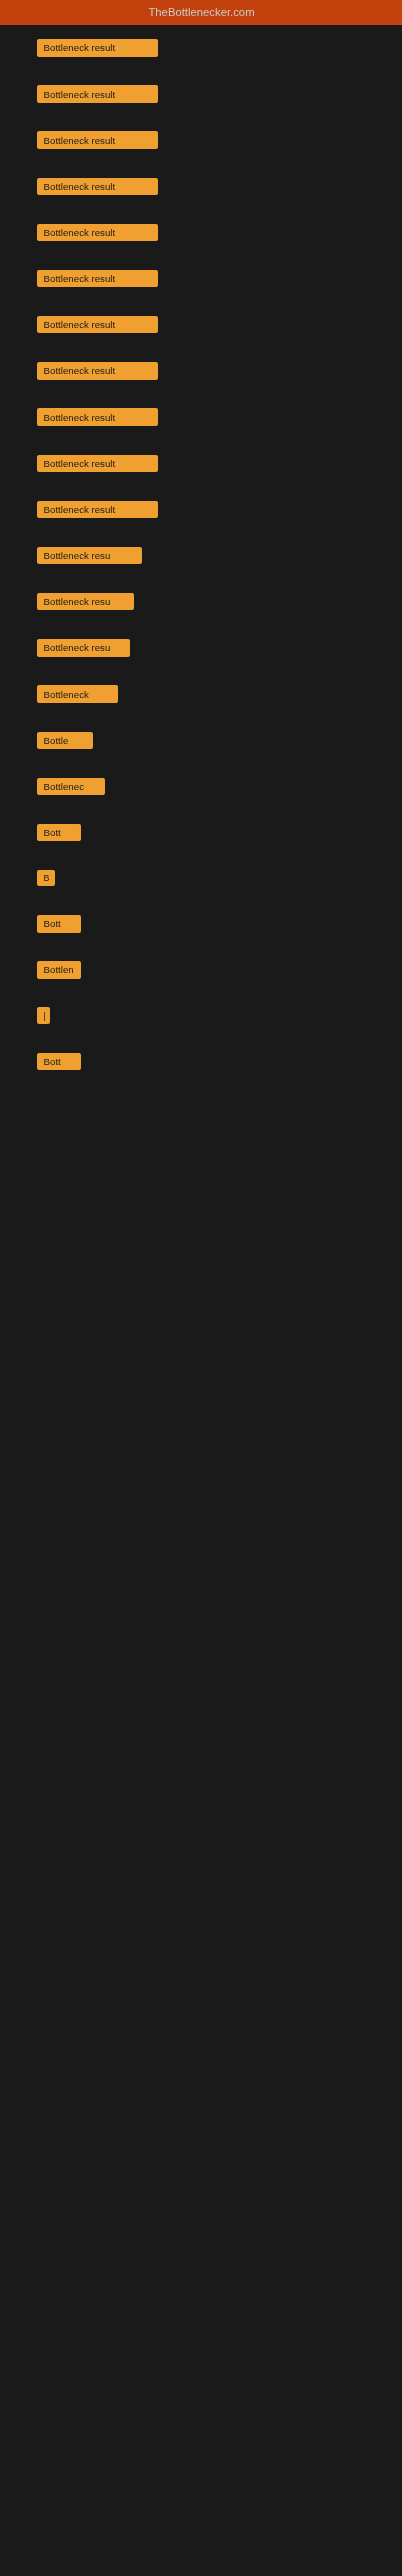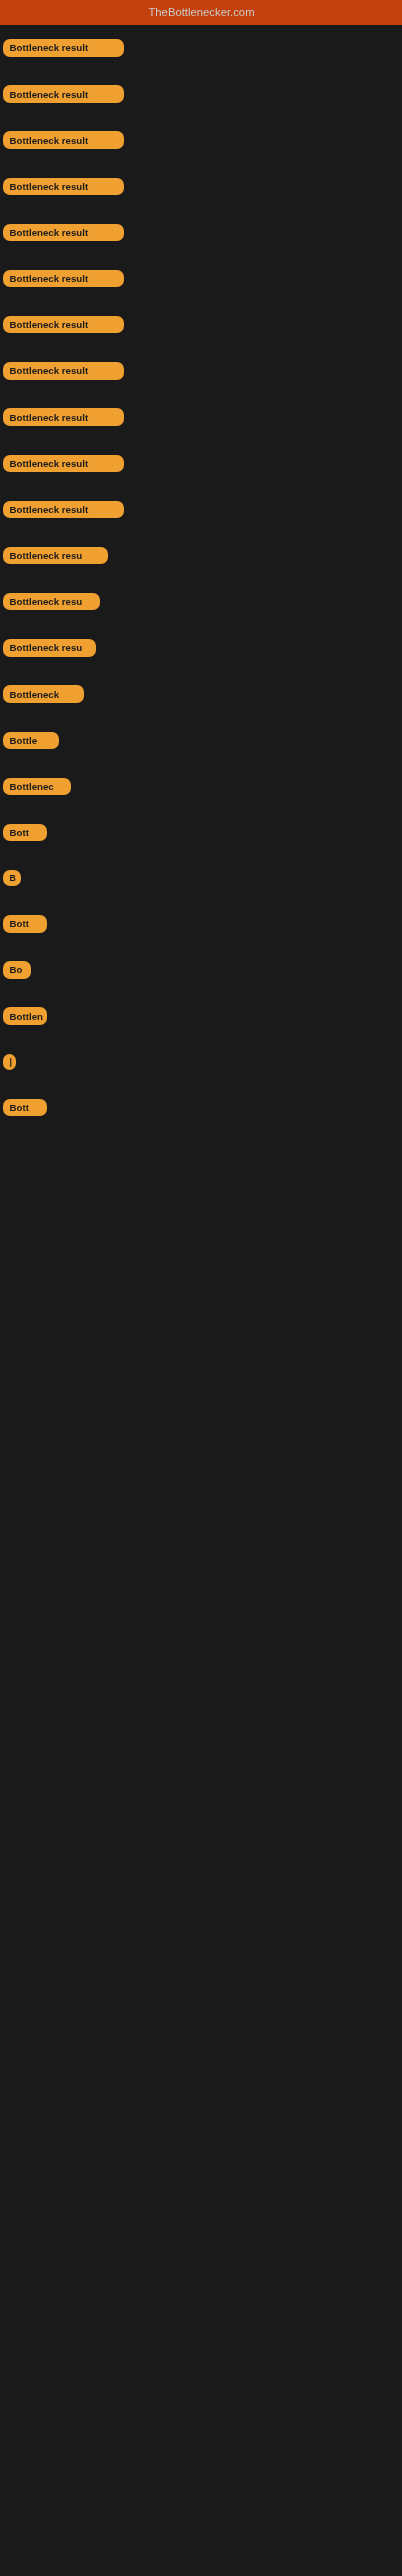--- a/index.html
+++ b/index.html
@@ -19,25 +19,26 @@
       color: #cccccc;
       font-size: 11.3px;
       padding: 6.4px 0;
       background-color: #c2410c;
     }
     .bottleneck-badge {
       display: inline-block;
       background-color: #f0a030;
       color: #1a1a1a;
       font-size: 9.7px;
-      font-weight: bold;
+      font-weight: normal;
       padding: 3.2px 6.4px;
-      border-radius: 7px;
+      border-radius: 2px;
       white-space: nowrap;
       overflow: hidden;
+      margin-left: 34px;
     }
   </style>
 </head>
 <body>
 
 <div class="site-title">TheBottlenecker.com</div>
 
 <div id="rows-container" style="position: relative;">
 <div style="padding: 6.4px 3.2px; display: flex; align-items: center; margin-top: 8px;">
       <span class="bottleneck-badge" style="max-width: 121px; width: 121px; font-size: 9.7px;">Bottleneck result</span>
@@ -93,23 +94,20 @@
     <div style="padding: 6.4px 3.2px; display: flex; align-items: center; margin-top: 16px;">
       <span class="bottleneck-badge" style="max-width: 44px; width: 44px; font-size: 9.7px;">Bott</span>
     </div>
     <div style="padding: 6.4px 3.2px; display: flex; align-items: center; margin-top: 16px;">
       <span class="bottleneck-badge" style="max-width: 17.7px; width: 17.7px; font-size: 8.9px;">B</span>
     </div>
     <div style="padding: 6.4px 3.2px; display: flex; align-items: center; margin-top: 16px;">
       <span class="bottleneck-badge" style="max-width: 44px; width: 44px; font-size: 9.7px;">Bott</span>
     </div>
     <div style="padding: 6.4px 3.2px; display: flex; align-items: center; margin-top: 16px;">
-      <span class="bottleneck-badge" style="max-width: 28px; width: 28px; font-size: 9.7px;">Bo</span>
-    </div>
-    <div style="padding: 6.4px 3.2px; display: flex; align-items: center; margin-top: 16px;">
       <span class="bottleneck-badge" style="max-width: 60px; width: 44px; font-size: 9.7px;">Bottlen</span>
     </div>
     <div style="padding: 6.4px 3.2px; display: flex; align-items: center; margin-top: 16px;">
       <span class="bottleneck-badge" style="max-width: 8px; width: 8px; font-size: 8.9px;">|</span>
     </div>
     <div style="padding: 6.4px 3.2px; display: flex; align-items: center; margin-top: 16px;">
       <span class="bottleneck-badge" style="max-width: 44px; width: 44px; font-size: 9.7px;">Bott</span>
     </div>
   </div>
 

